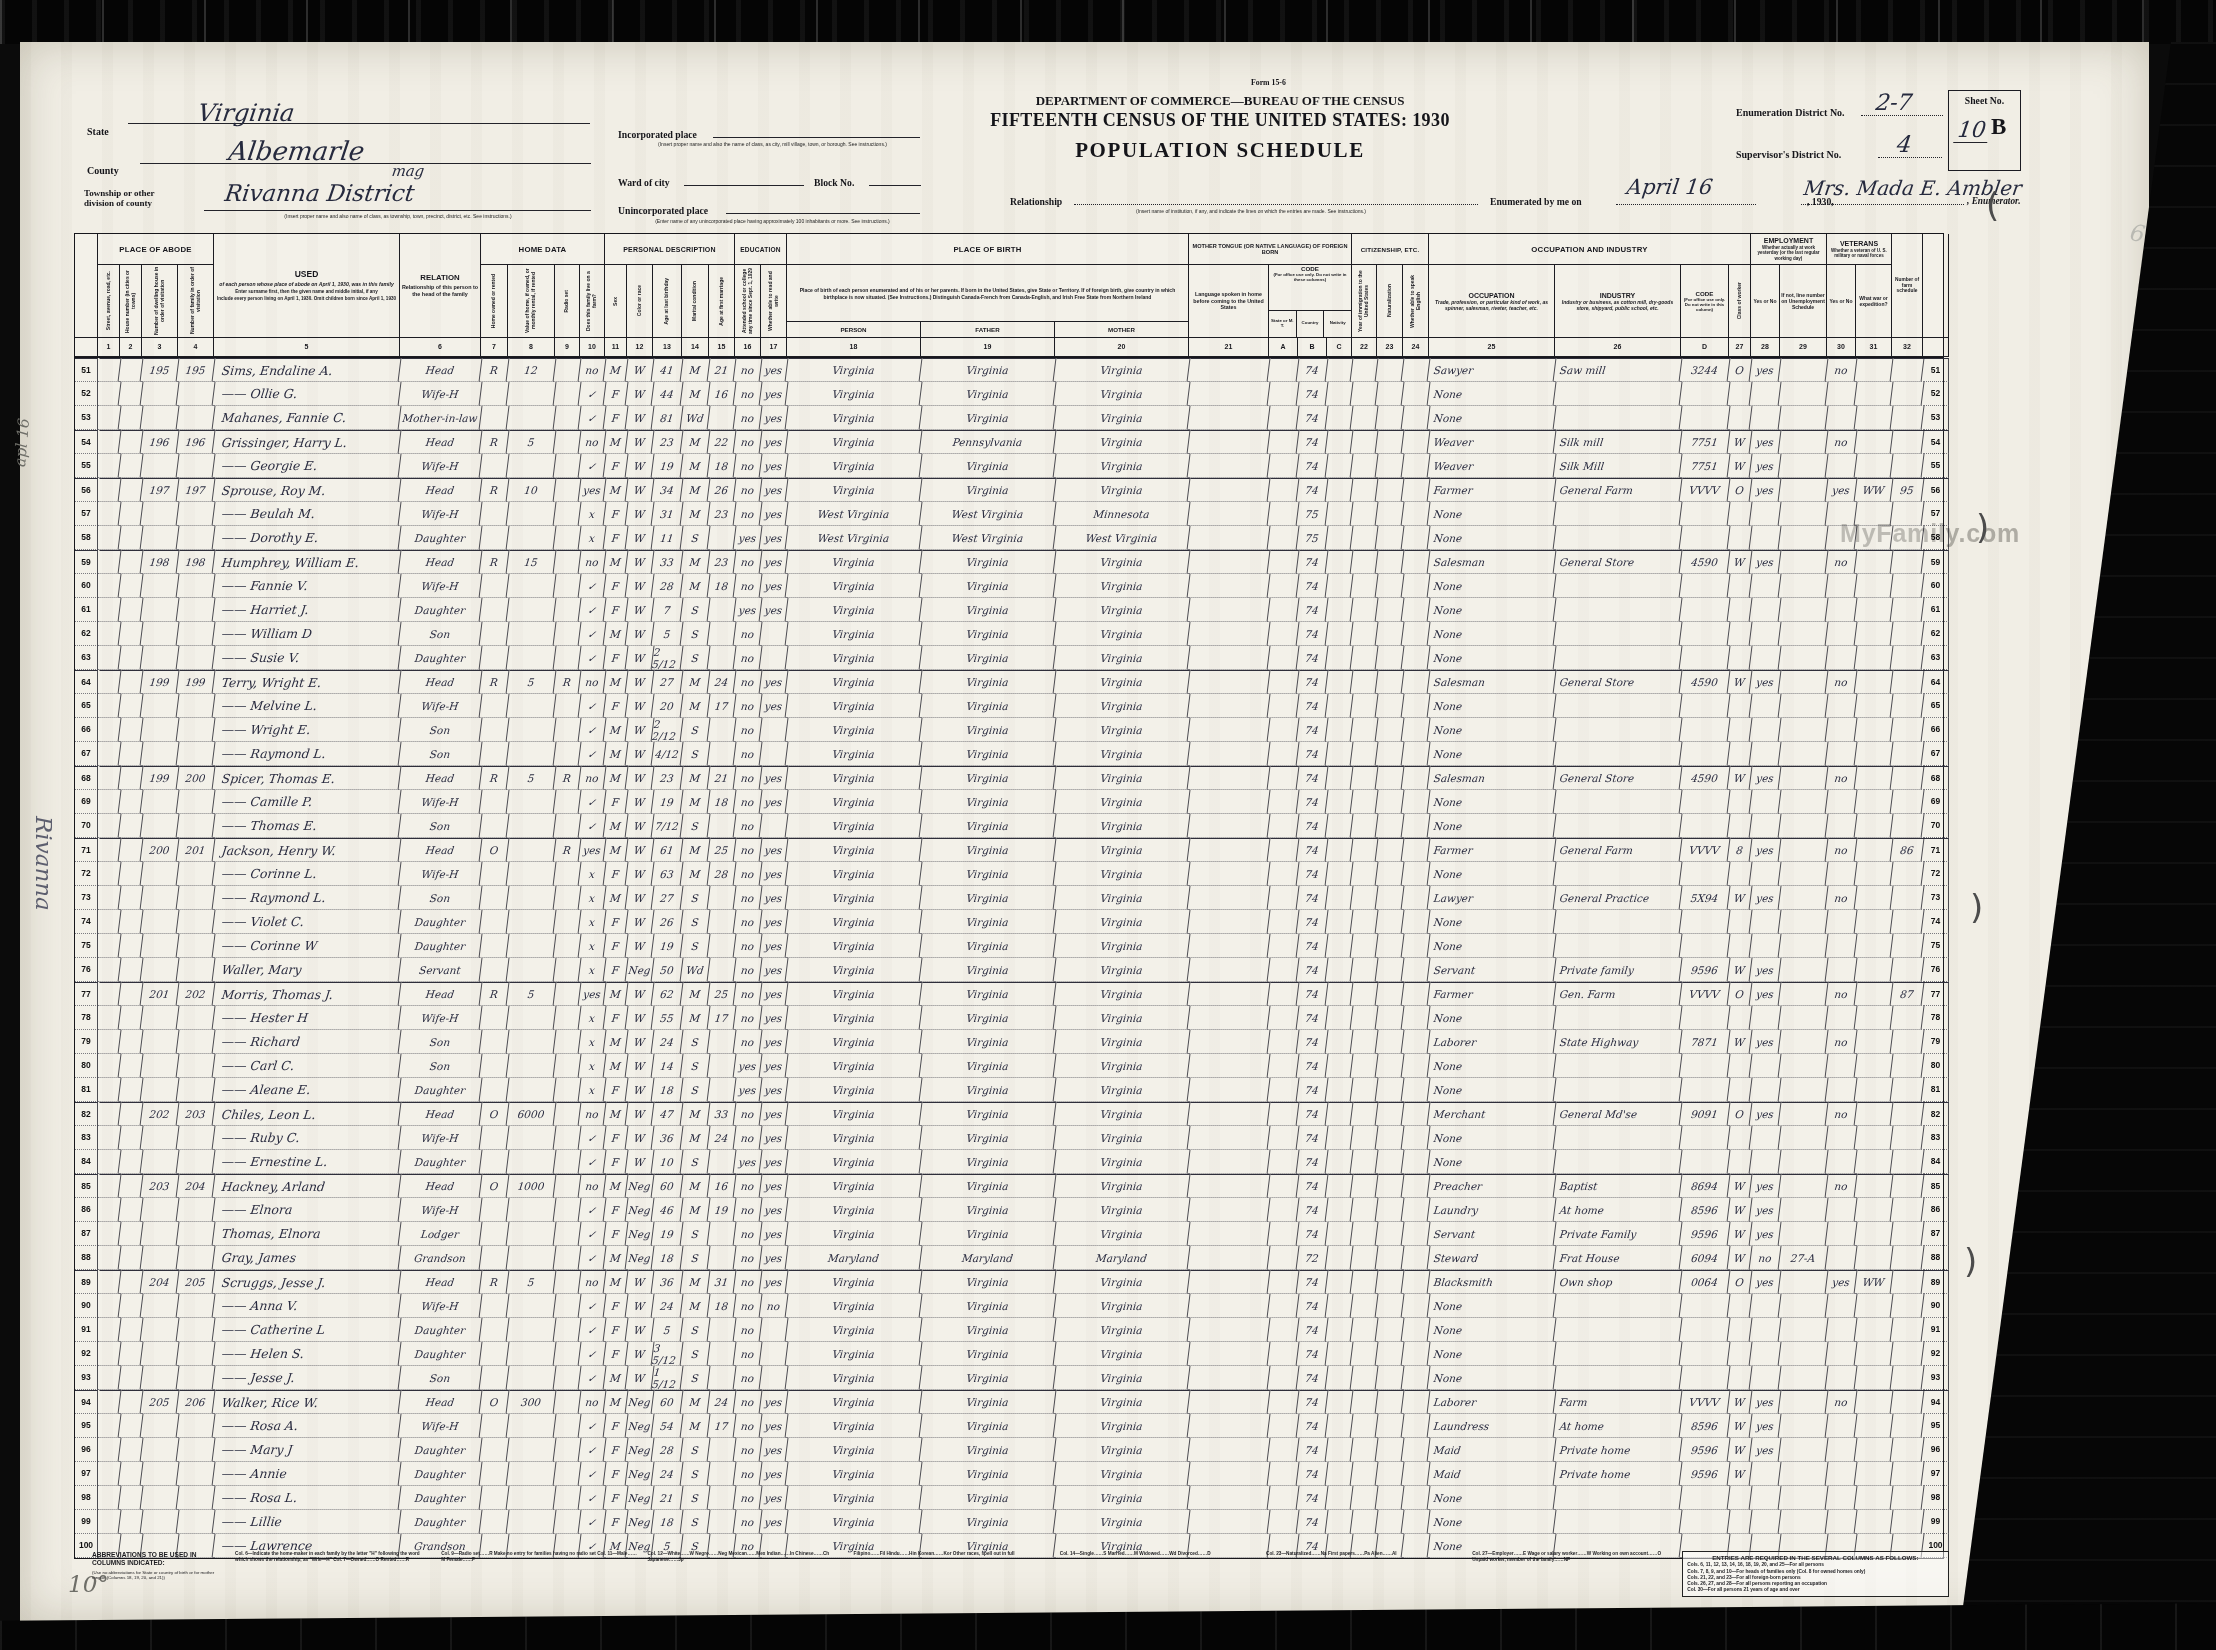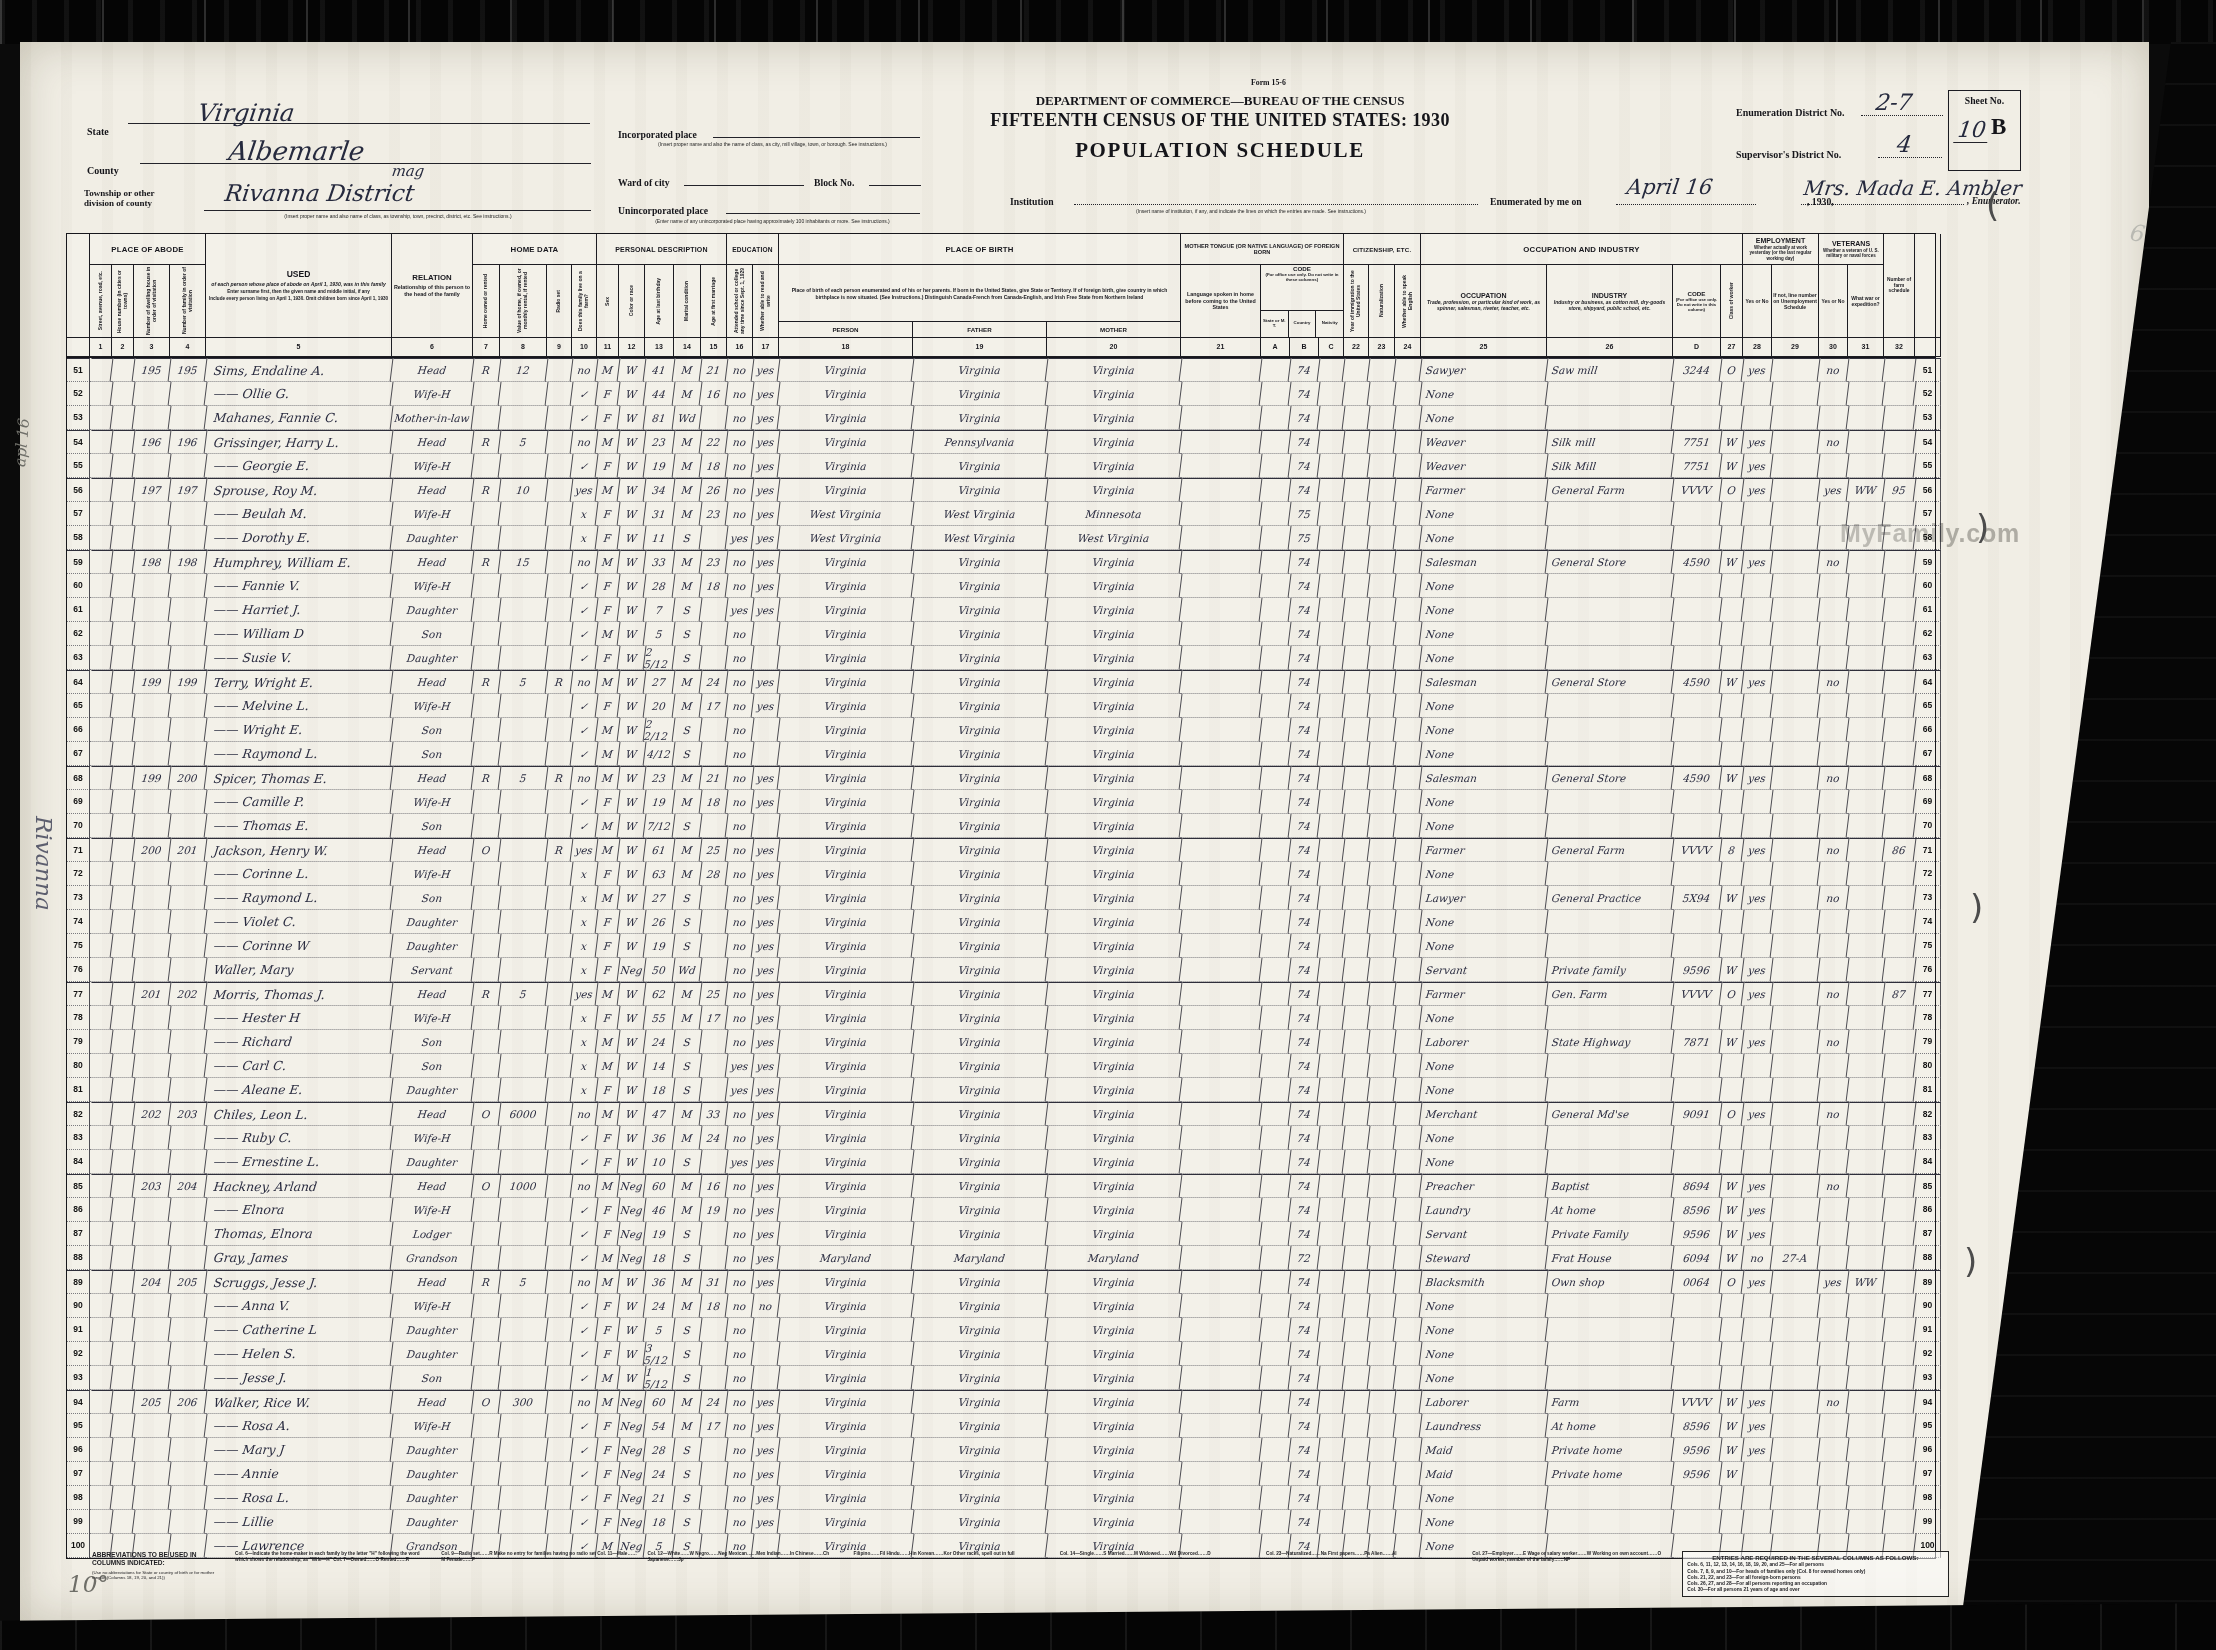--- a/index.html
+++ b/index.html
@@ -25,21 +25,21 @@
   .serifb{font-family:"Liberation Serif",serif;font-weight:700;}
   .cap{font-size:5px;color:#222;}
   .rule{position:absolute;border-bottom:1.2px solid #23232a;}
   .dotrule{position:absolute;border-bottom:1.2px dotted #23232a;}
   
   .hwt{position:absolute;font-family:"DejaVu Serif",serif;font-style:italic;color:#262a3e;
        transform:skewX(-8deg);white-space:nowrap;}
   .pencil{position:absolute;font-family:"DejaVu Serif",serif;font-style:italic;color:#6e6e68;white-space:nowrap;}
   
   :root{--cols:23px 22px 22px 36px 36px 186px 81px 27px 47px 25px 25px 22px 26px 29px 27px 26px 26px 26px 134px 134px 134px 80px 29px 29px 25px 25px 26px 26px 126px 126px 48px 22px 29px 47px 29px 36px 31px 26px;}
-  .census{position:absolute;left:66px;top:233px;width:1868px;border:1.9px solid #17171c;background:rgba(255,255,255,.18);}
+  .census{position:absolute;left:74px;top:233px;width:1868px;border:1.9px solid #17171c;background:rgba(255,255,255,.18);}
   .hdrMain{display:grid;grid-template-columns:var(--cols);grid-template-rows:31px 73px;}
   .numrow{display:grid;grid-template-columns:var(--cols);grid-auto-rows:18.6px;border-bottom:1.6px solid #17171c;}
   .tbody{display:grid;grid-template-columns:var(--cols);grid-auto-rows:24px;}
   .hc{border-right:0.8px solid #1c1c22;border-bottom:0.8px solid #1c1c22;display:flex;flex-direction:column;
       align-items:center;justify-content:center;text-align:center;overflow:hidden;
       font-family:"Liberation Sans",sans-serif;font-weight:700;color:#17171d;padding:0.8px;}
   .gt{font-size:7.8px;letter-spacing:0.2px;}
   .vt{writing-mode:vertical-rl;transform:rotate(180deg);font-size:5px;font-weight:700;line-height:1.18;
       text-align:center;max-height:70px;}
   .num{font-size:7px;justify-content:center;}
@@ -114,21 +114,21 @@
   <div class="rule" style="left:713px;top:137px;width:207px;"></div>
   <div class="pt cap" style="left:621px;top:141px;width:303px;text-align:center;">(Insert proper name and also the name of class, as city, mill village, town, or borough.  See instructions.)</div>
   <div class="pt serifb" style="left:618px;top:177px;font-size:9.7px;">Ward of city</div>
   <div class="rule" style="left:684px;top:185px;width:120px;"></div>
   <div class="pt serifb" style="left:814px;top:177px;font-size:9.7px;">Block No.</div>
   <div class="rule" style="left:869px;top:185px;width:52px;"></div>
   <div class="pt serifb" style="left:618px;top:205px;font-size:9.7px;">Unincorporated place</div>
   <div class="rule" style="left:726px;top:213px;width:194px;"></div>
   <div class="pt cap" style="left:621px;top:218px;width:303px;text-align:center;">(Enter name of any unincorporated place having approximately 100 inhabitants or more.  See instructions.)</div>
 
-  <div class="pt serifb" style="left:1010px;top:196px;font-size:9.7px;">Institution</div>
+  <div class="pt serifb" style="left:1010px;top:196px;font-size:9.7px;">Relationship</div>
   <div class="dotrule" style="left:1074px;top:204px;width:404px;"></div>
   <div class="pt cap" style="left:1018px;top:208px;width:466px;text-align:center;">(Insert name of institution, if any, and indicate the lines on which the entries are made.  See instructions.)</div>
   <div class="pt serifb" style="left:1490px;top:196px;font-size:9.7px;">Enumerated by me on</div>
   <div class="dotrule" style="left:1616px;top:204px;width:140px;"></div>
   <div class="hwt" style="left:1627px;top:175px;font-size:21px;">April 16</div>
   <div class="pt serifb" style="left:1759px;top:196px;font-size:9.7px;margin-left:48px;">, 1930,</div>
   <div class="dotrule" style="left:1801px;top:204px;width:163px;"></div>
   <div class="hwt" style="left:1804px;top:176px;font-size:20px;">Mrs. Mada E. Ambler</div>
   <div class="pt serifb" style="left:1967px;top:196px;font-size:9.3px;font-style:italic;">, Enumerator.</div>
 

